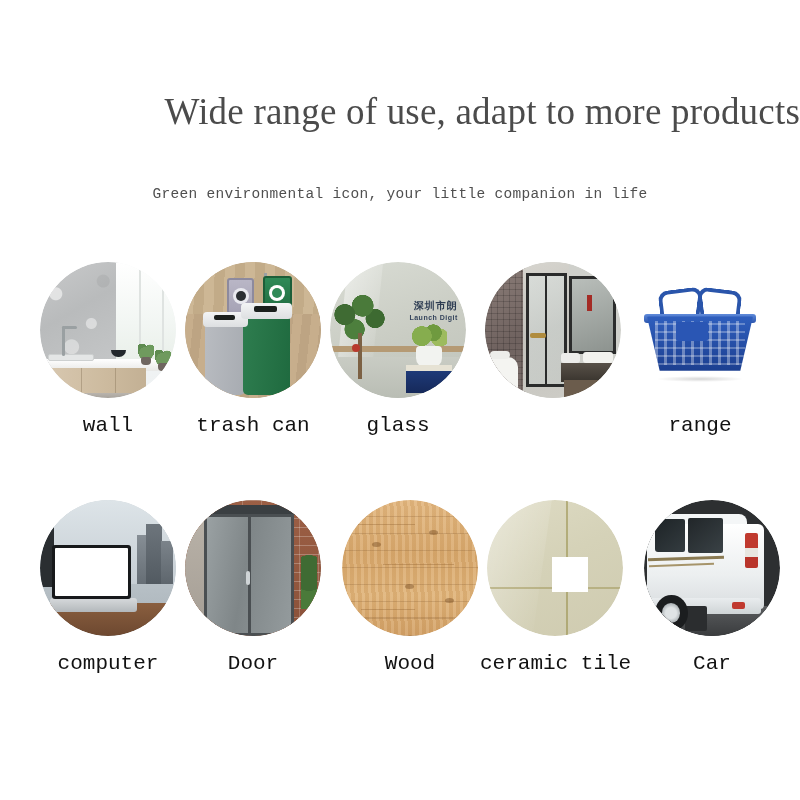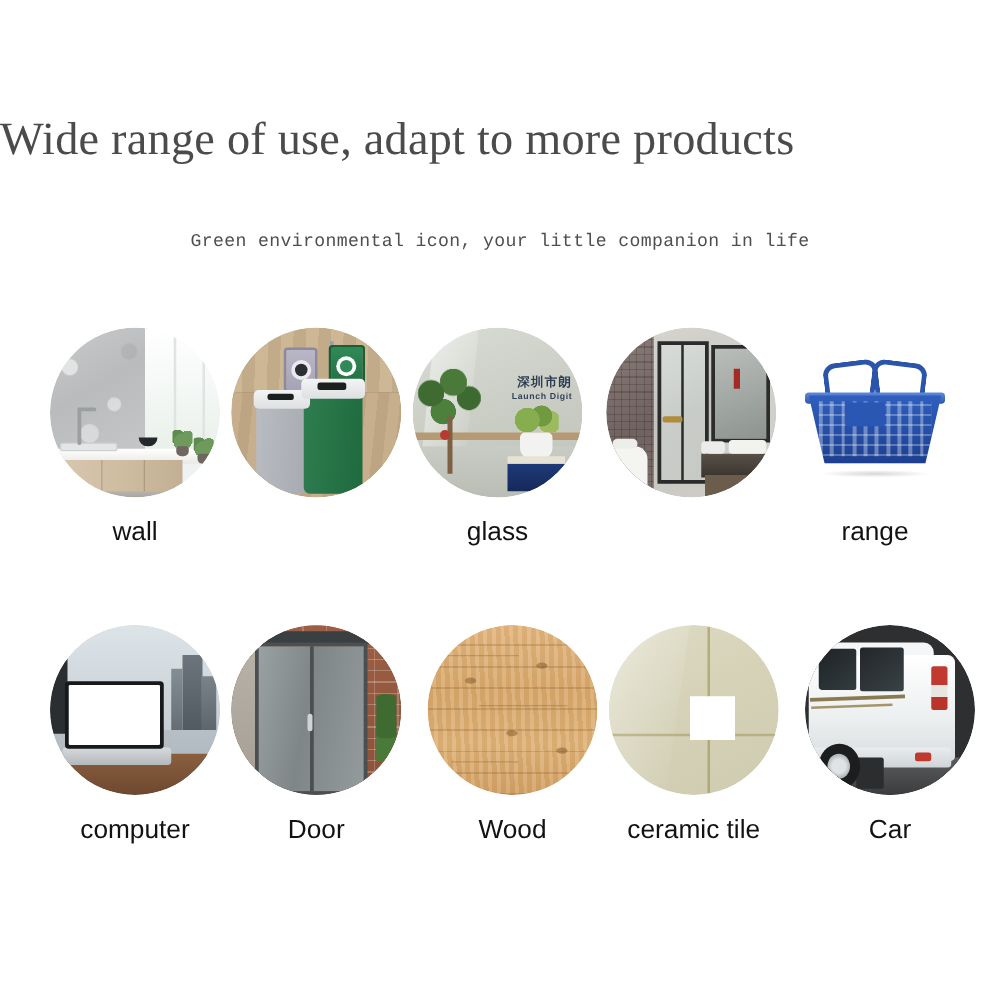--- a/index.html
+++ b/index.html
@@ -17,21 +17,21 @@
     height: 800px;
     background: #ffffff;
   }
 
   
   .title {
     position: absolute;
     left: 0;
     top: 90px;
     width: 800px;
-    text-align: left;
+    text-align: right;
     font-family: "Liberation Serif", "DejaVu Serif", serif;
     font-size: 37px;
     font-weight: 400;
     letter-spacing: 0.2px;
     color: #4b4b4b;
     white-space: nowrap;
   }
 
   .subtitle {
     position: absolute;
@@ -73,21 +73,21 @@
   }
   .thumb-inner {
     position: absolute;
     inset: 0;
     border-radius: 50%;
     overflow: hidden;
   }
 
   .caption {
     margin-top: 17px;
-    font-family: Liberation Sans, sans-serif;
+    font-family: Liberation Mono, monospace;
     font-size: 21px;
     font-weight: 400;
     color: #121212;
     white-space: nowrap;
     line-height: 1;
   }
 
   
 
   
@@ -412,20 +412,21 @@
               </div>
             <div class="bin grey"></div>
             <div class="bin green"></div>
             <div class="lid g1"></div>
             <div class="lid g2"></div>
             <div class="slot s1"></div>
             <div class="slot s2"></div>
           </div>
         </div>
       </div>
+      <div class="caption">trash can</div>
     </div>
 
     <div class="cell" style="left:323px;">
       <div class="thumb">
         <div class="thumb-inner">
           <div class="sc-glass">
             <div class="sheen"></div>
             <div class="rail"></div>
             <div class="base"></div>
             <div class="logo-cn">深圳市朗</div>

